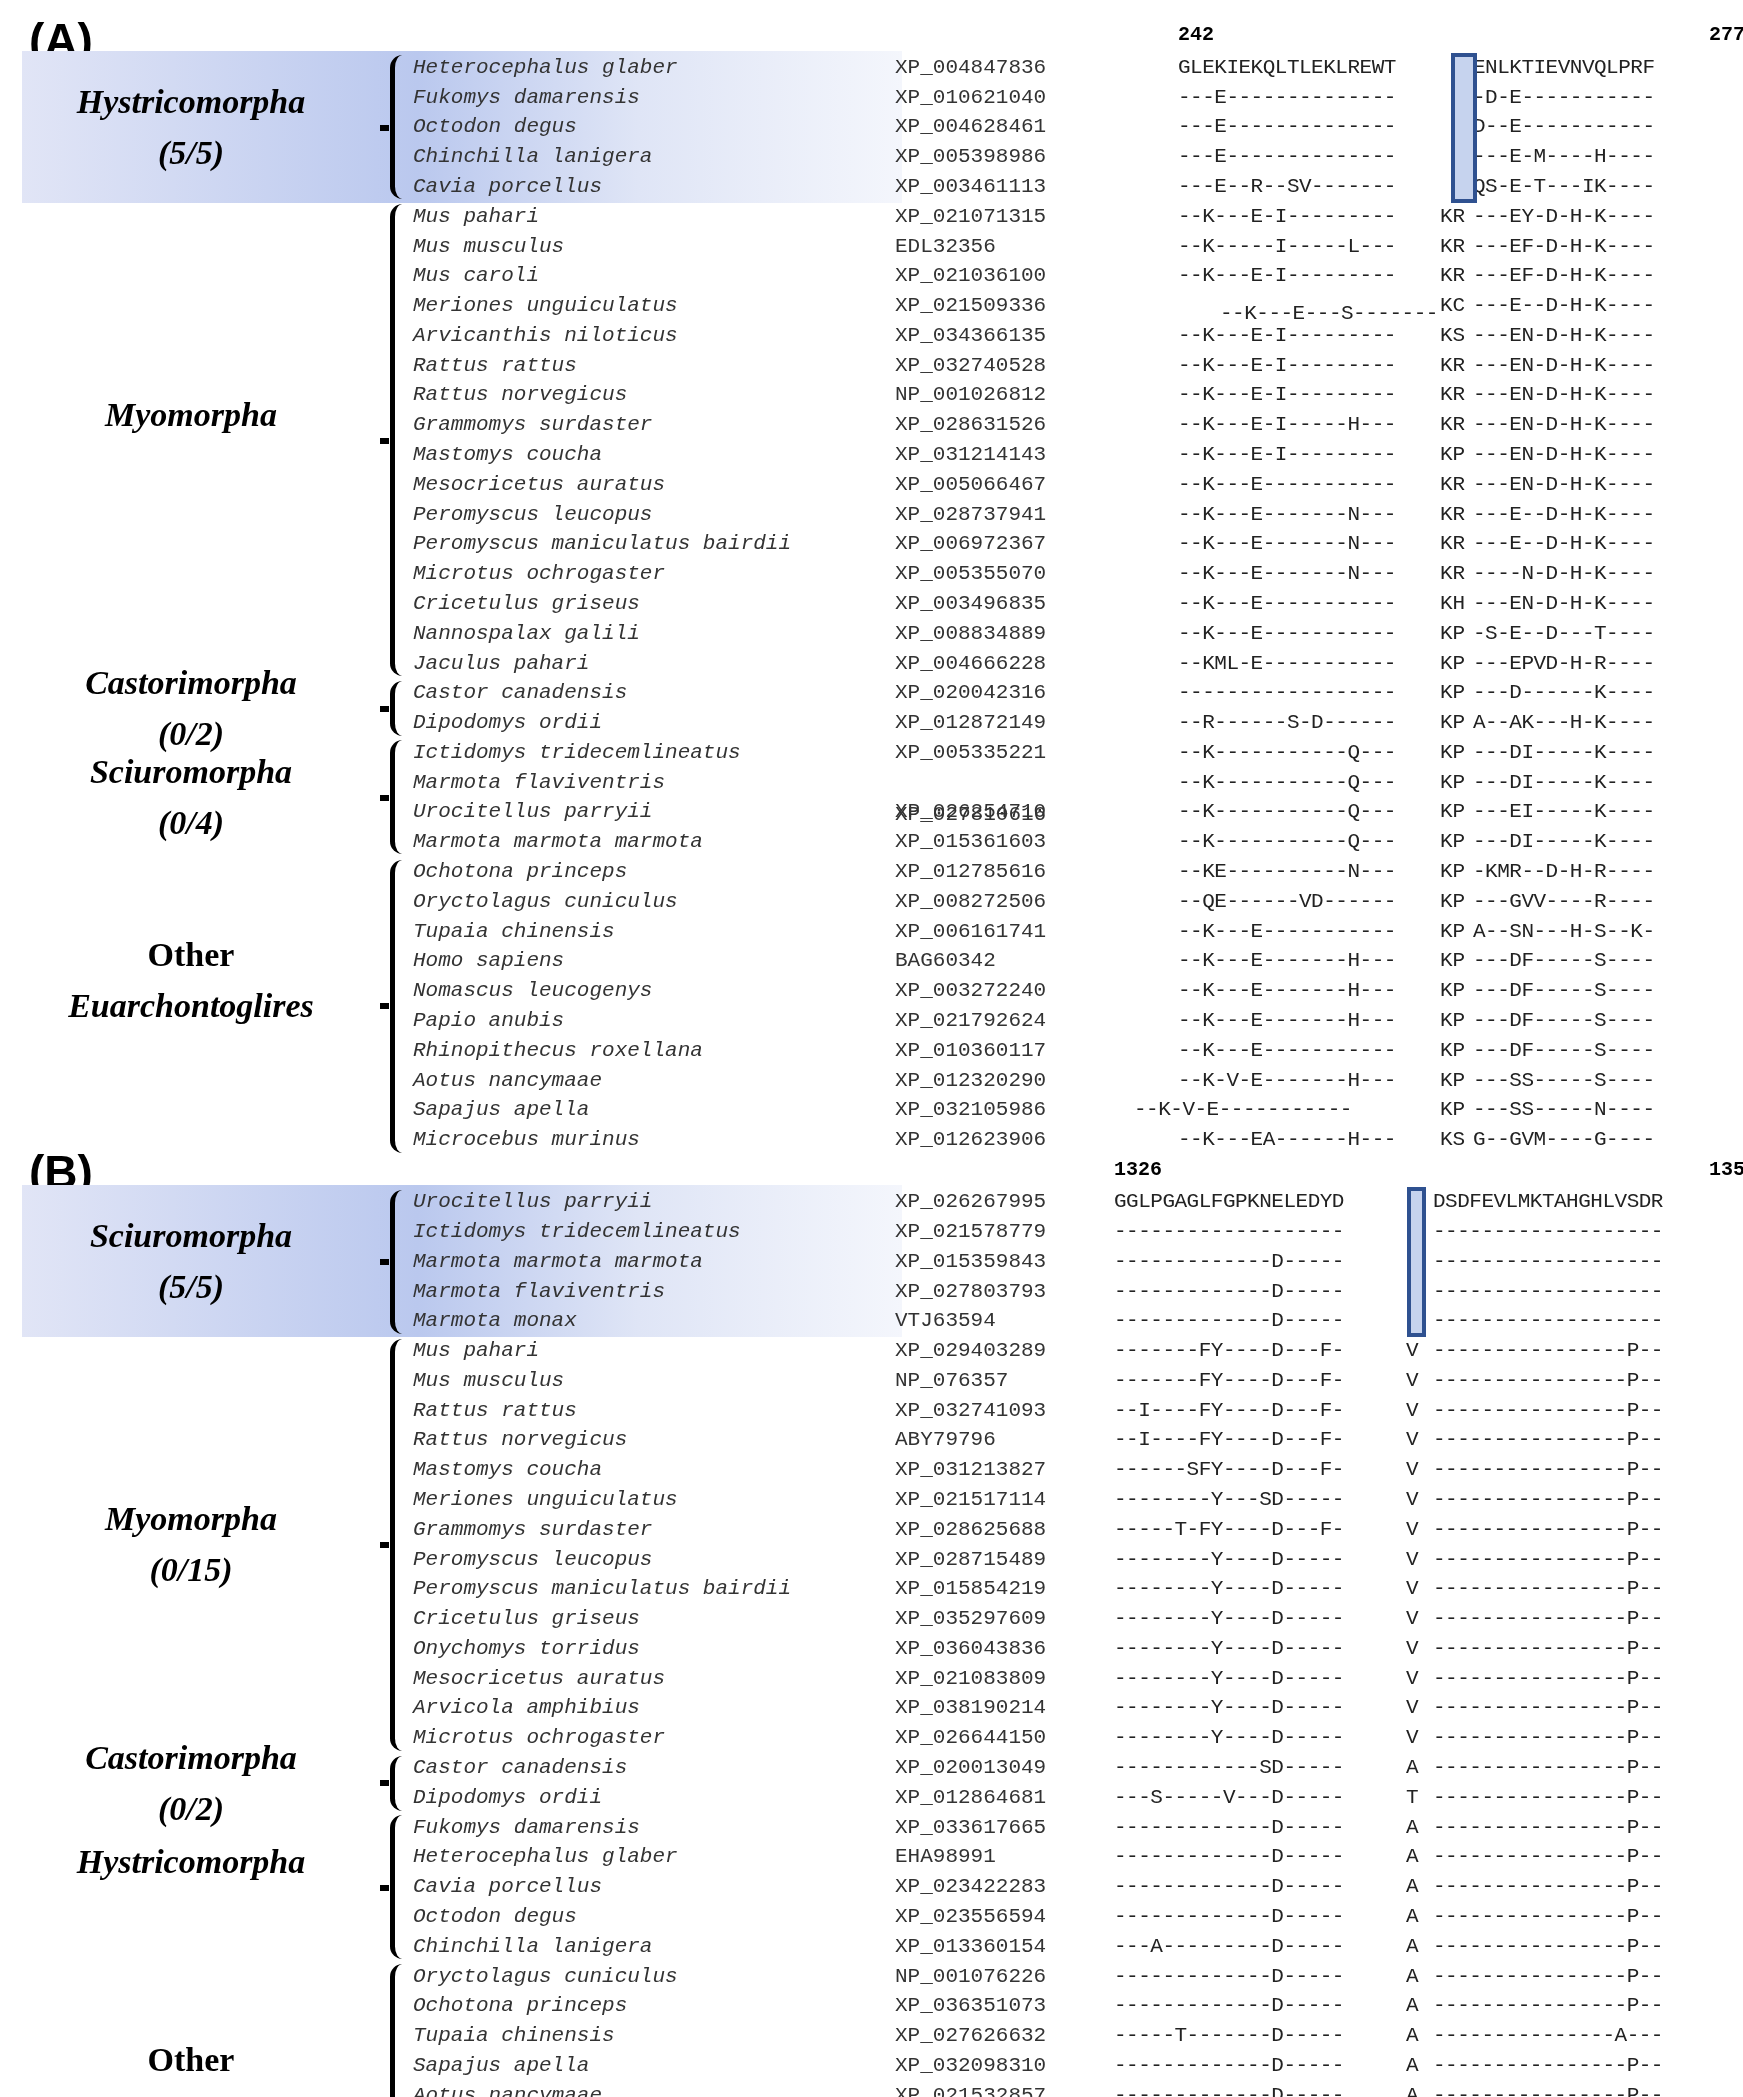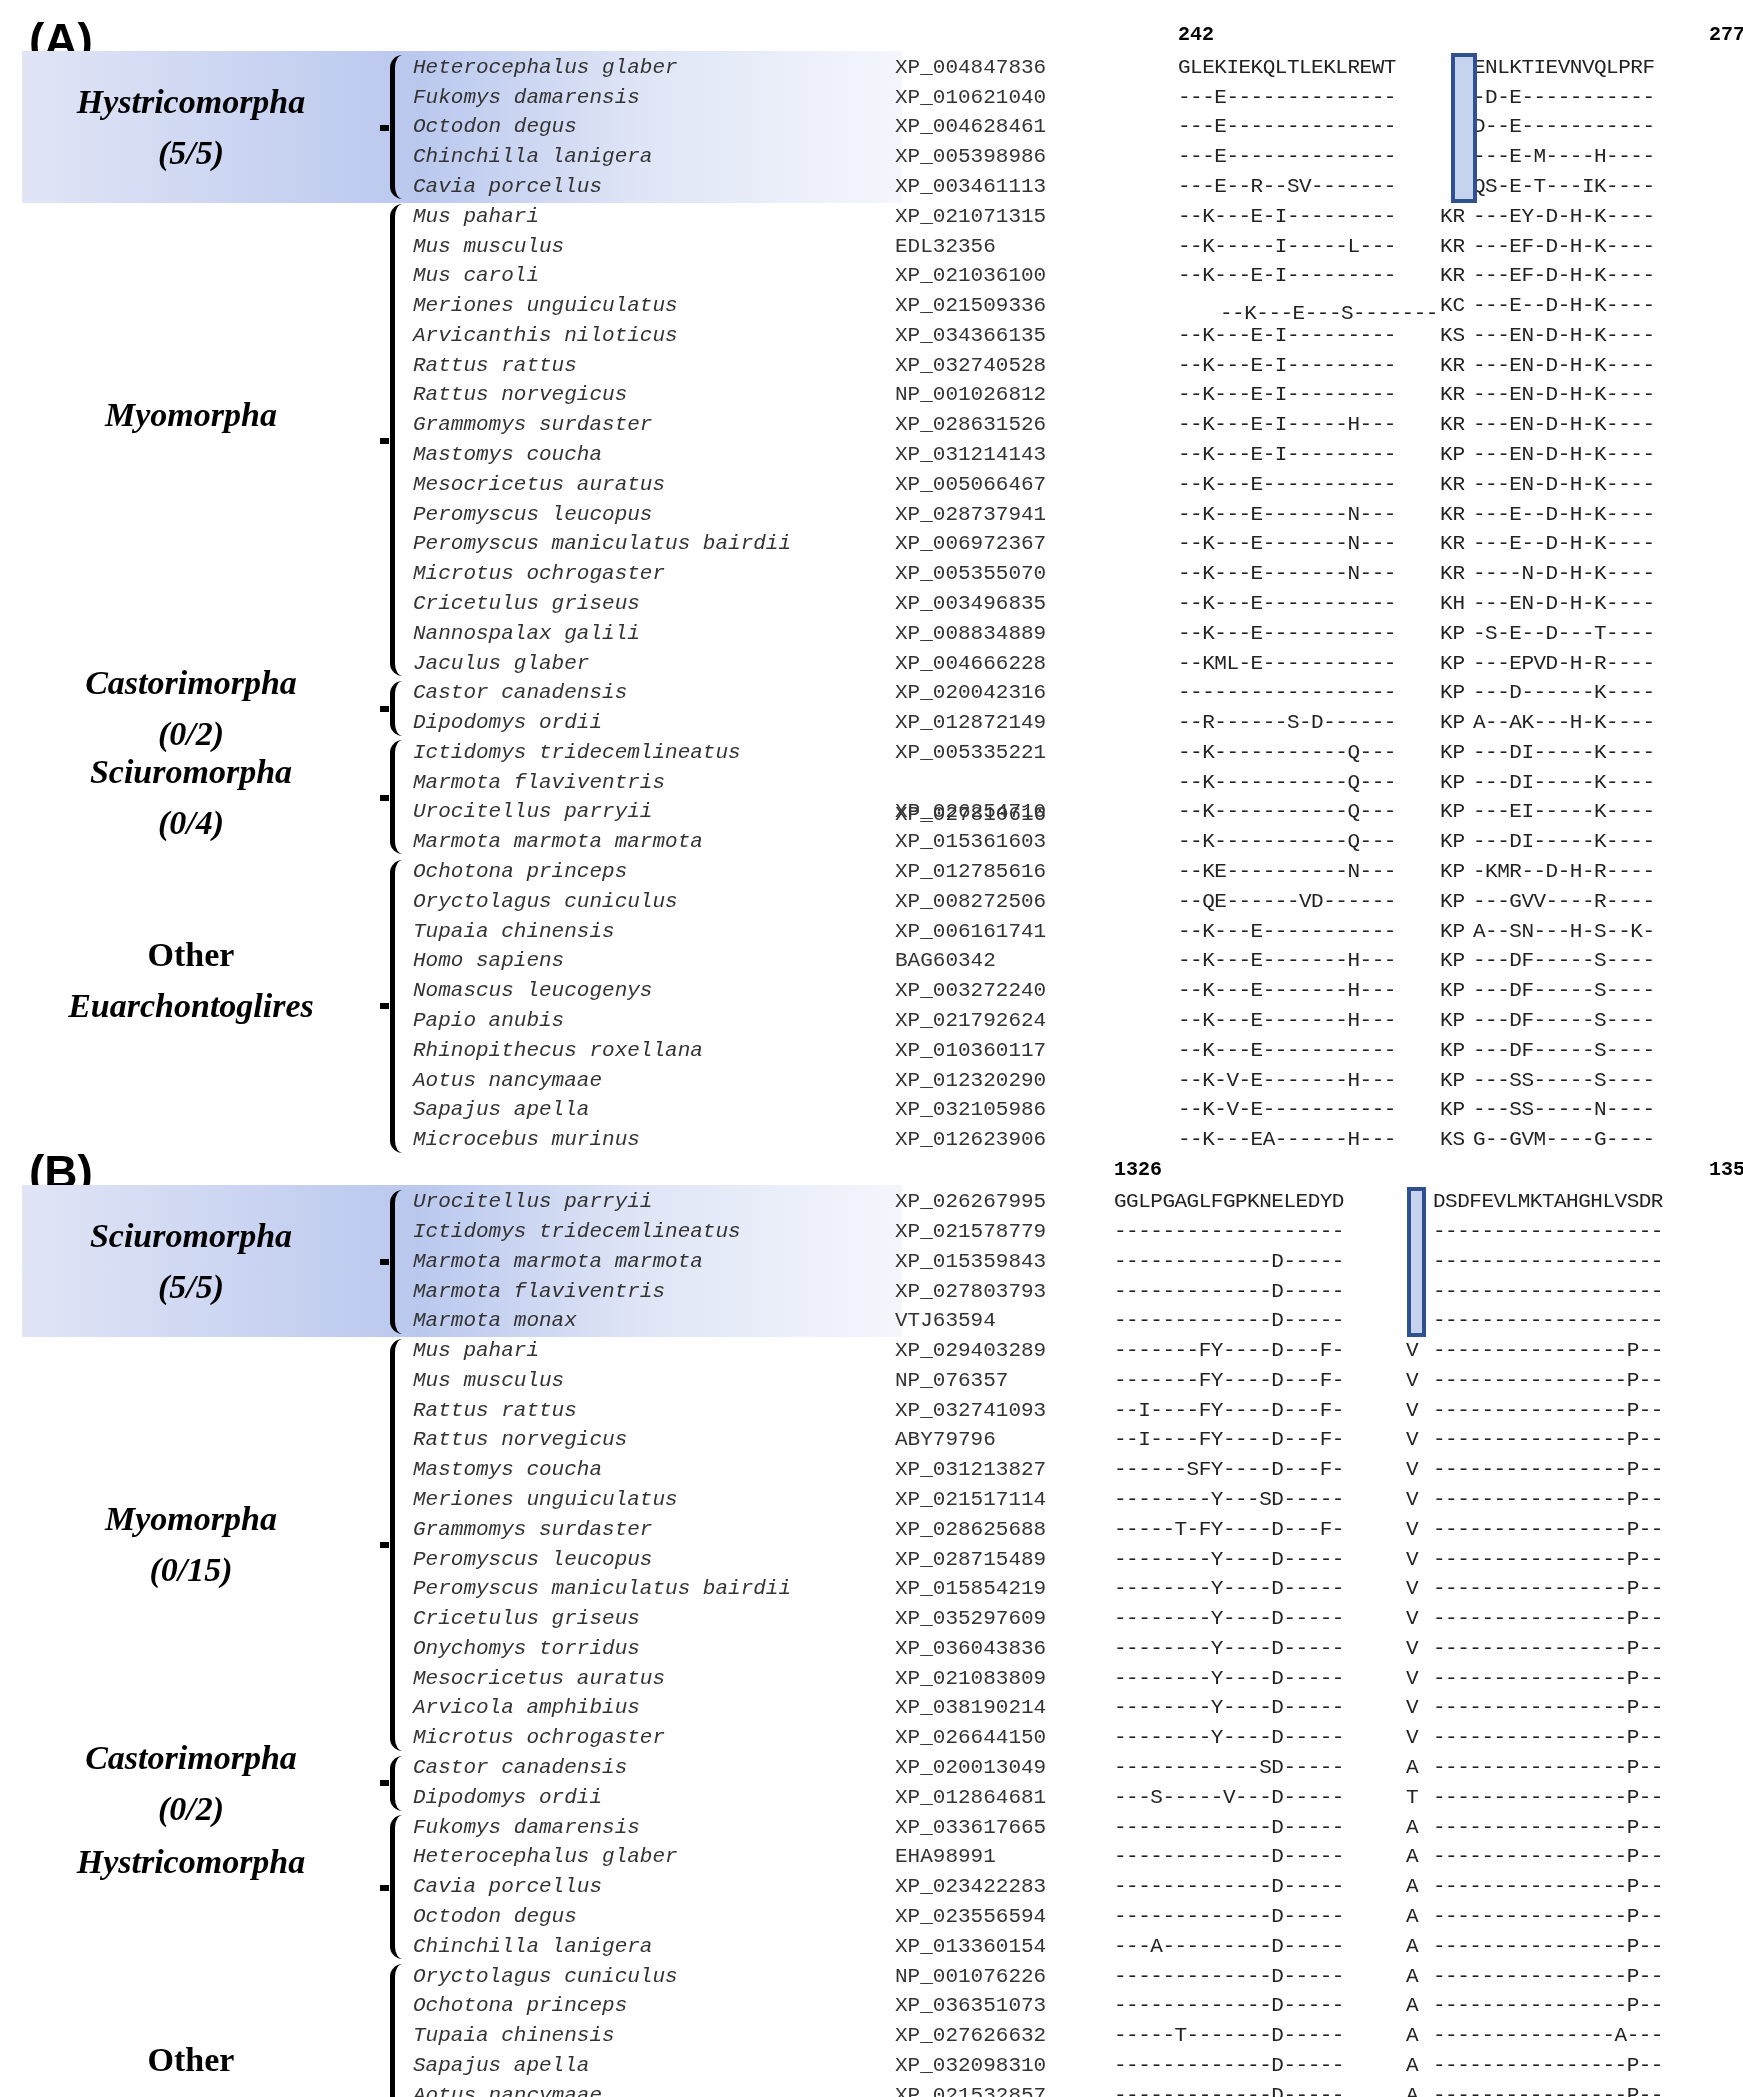--- a/index.html
+++ b/index.html
@@ -133,21 +133,21 @@
     <div class="row species" style="top: 589px;">Cricetulus griseus</div>
     <div class="row acc" style="top: 589px;">XP_003496835</div>
     <div class="row seq-left" style="top: 589px; left: 1178px;">--K---E-----------</div>
     <div class="row seq-mid" style="top: 589px; left: 1440px;">KH</div>
     <div class="row seq-right" style="top: 589px; left: 1473px;">---EN-D-H-K----</div>
     <div class="row species" style="top: 619px;">Nannospalax galili</div>
     <div class="row acc" style="top: 619px;">XP_008834889</div>
     <div class="row seq-left" style="top: 619px; left: 1178px;">--K---E-----------</div>
     <div class="row seq-mid" style="top: 619px; left: 1440px;">KP</div>
     <div class="row seq-right" style="top: 619px; left: 1473px;">-S-E--D---T----</div>
-    <div class="row species" style="top: 649px;">Jaculus glaber</div>
+    <div class="row species" style="top: 649px;">Jaculus pahari</div>
     <div class="row acc" style="top: 649px;">XP_004666228</div>
     <div class="row seq-left" style="top: 649px; left: 1178px;">--KML-E-----------</div>
     <div class="row seq-mid" style="top: 649px; left: 1440px;">KP</div>
     <div class="row seq-right" style="top: 649px; left: 1473px;">---EPVD-H-R----</div>
     <div class="brace" style="left: 390px; top: 681px; height: 55px;"></div>
     <div class="brace-tip" style="left: 380px; top: 706px;"></div>
     <div class="group-label" style="left: 10.5px; top: 657px;">
       <div>Castorimorpha</div>
       <div>(0/2)</div>
     </div>
@@ -228,21 +228,21 @@
     <div class="row seq-left" style="top: 1036px; left: 1178px;">--K---E-----------</div>
     <div class="row seq-mid" style="top: 1036px; left: 1440px;">KP</div>
     <div class="row seq-right" style="top: 1036px; left: 1473px;">---DF-----S----</div>
     <div class="row species" style="top: 1066px;">Aotus nancymaae</div>
     <div class="row acc" style="top: 1066px;">XP_012320290</div>
     <div class="row seq-left" style="top: 1066px; left: 1178px;">--K-V-E-------H---</div>
     <div class="row seq-mid" style="top: 1066px; left: 1440px;">KP</div>
     <div class="row seq-right" style="top: 1066px; left: 1473px;">---SS-----S----</div>
     <div class="row species" style="top: 1095px;">Sapajus apella</div>
     <div class="row acc" style="top: 1095px;">XP_032105986</div>
-    <div class="row seq-left" style="top: 1095px; left: 1178px;">--K-V-E-----------</div>
+    <div class="row seq-left" style="top: 1095px; left: 1134px;">--K-V-E-----------</div>
     <div class="row seq-mid" style="top: 1095px; left: 1440px;">KP</div>
     <div class="row seq-right" style="top: 1095px; left: 1473px;">---SS-----N----</div>
     <div class="row species" style="top: 1125px;">Microcebus murinus</div>
     <div class="row acc" style="top: 1125px;">XP_012623906</div>
     <div class="row seq-left" style="top: 1125px; left: 1178px;">--K---EA------H---</div>
     <div class="row seq-mid" style="top: 1125px; left: 1440px;">KS</div>
     <div class="row seq-right" style="top: 1125px; left: 1473px;">G--GVM----G----</div>
     <div class="panel-label" style="left: 29px; top: 1149px;">(B)</div>
     <div class="pos-label" style="left: 1114px; top: 1158px;">1326</div>
     <div class="pos-label" style="left: 1709px; top: 1158px;">1358</div>

